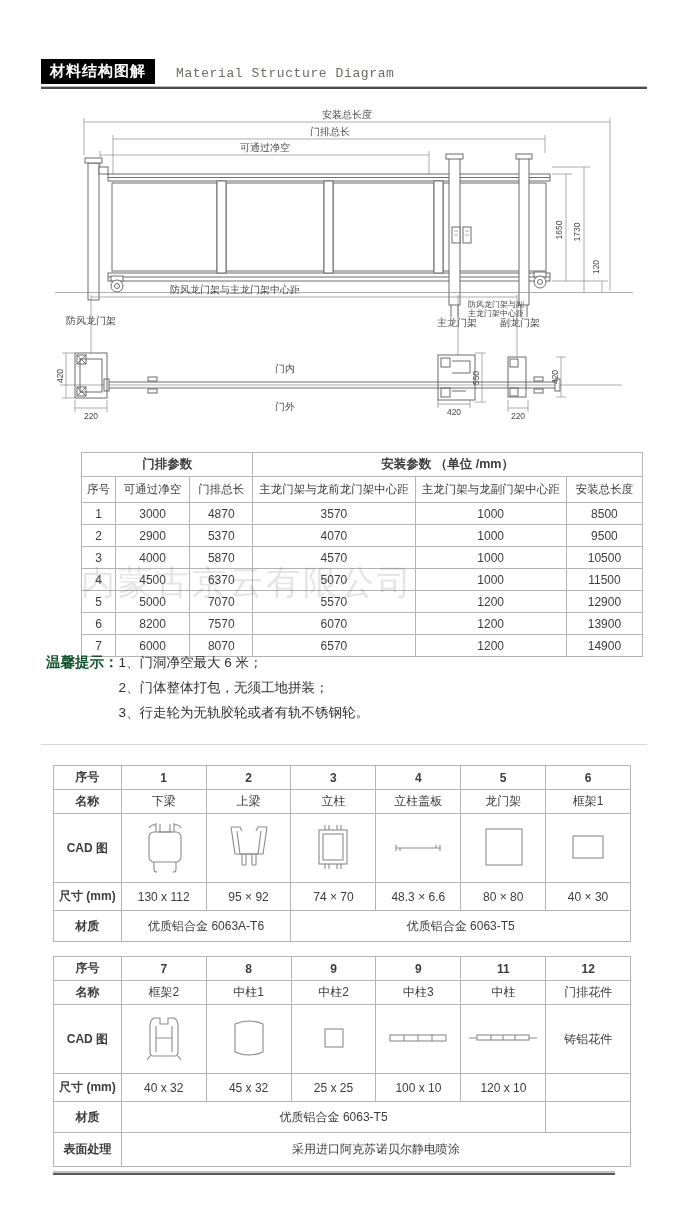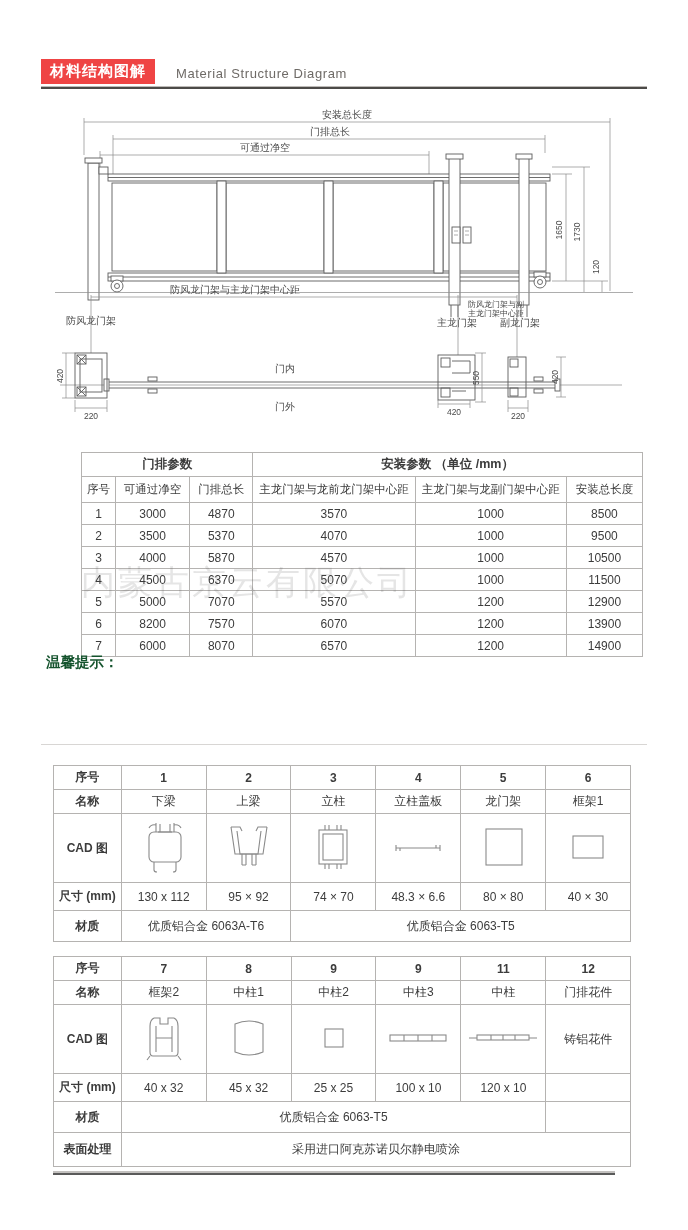--- a/index.html
+++ b/index.html
@@ -1,21 +1,21 @@
 <!DOCTYPE html>
 <html><head>
 <meta charset="utf-8">
 <style>
   html,body{margin:0;padding:0;background:#fff;}
   .page{position:relative;width:688px;height:1230px;background:#fff;overflow:hidden;
         font-family:"Liberation Sans","DejaVu Sans",sans-serif;color:#3c3c3c;}
   
-  .hdr-box{position:absolute;left:41px;top:59px;background:#ef4444;color:#fff;
+  .hdr-box{position:absolute;left:41px;top:59px;background:#000000;color:#fff;
            font-size:15px;font-weight:bold;padding:3px 9px;letter-spacing:1px;}
-  .hdr-en{position:absolute;left:176px;top:66px;color:#6e6a66;font-size:13px;letter-spacing:.6px;}
+  .hdr-en{position:absolute;left:176px;top:66px;color:#6e6a66;font-size:13px;letter-spacing:.6px;font-family:Liberation Mono, monospace;}
   .hdr-rule{position:absolute;left:41px;top:86px;width:606px;height:2px;background:#4c4a48;border-top:1px solid #bdbab7;}
   
   .diagram{position:absolute;left:0;top:95px;}
   .diagram .st{stroke:#5c5c5c;stroke-width:.9;fill:none;}
   .diagram .stf{stroke:#5c5c5c;stroke-width:.9;fill:#fff;}
   .diagram .dim{stroke:#8a8a8a;stroke-width:.7;fill:none;}
   .diagram text{fill:#4a4a4a;}
   .dt{font-size:10px;}
   .dts{font-size:8px;}
   .dn{font-size:8.5px;fill:#5a5a5a;}
@@ -239,21 +239,21 @@
       <tr class="dr">
             <td>1</td>
             <td>3000</td>
             <td>4870</td>
             <td>3570</td>
             <td>1000</td>
             <td>8500</td>
           </tr>
       <tr class="dr">
             <td>2</td>
-            <td>3500</td>
+            <td>2900</td>
             <td>5370</td>
             <td>4070</td>
             <td>1000</td>
             <td>9500</td>
           </tr>
       <tr class="dr">
             <td>3</td>
             <td>4000</td>
             <td>5870</td>
             <td>4570</td>
@@ -292,20 +292,25 @@
             <td>1200</td>
             <td>14900</td>
           </tr>
     </tbody>
       </table>
     <div class="watermark">内蒙古京云有限公司</div>
   </div>
 
   <div class="tips">
     <div class="tips-label">温馨提示：</div>
+    <div class="tips-items">
+      <div>1、门洞净空最大 6 米；</div>
+      <div>2、门体整体打包，无须工地拼装；</div>
+      <div>3、行走轮为无轨胶轮或者有轨不锈钢轮。</div>
+    </div>
   </div>
 
   <div class="divider"></div>
 
   <div class="t2wrap">
     <table class="pt">
       <colgroup>
           <col style="width:68px">
           <col style="width:85px">
           <col style="width:85px">

